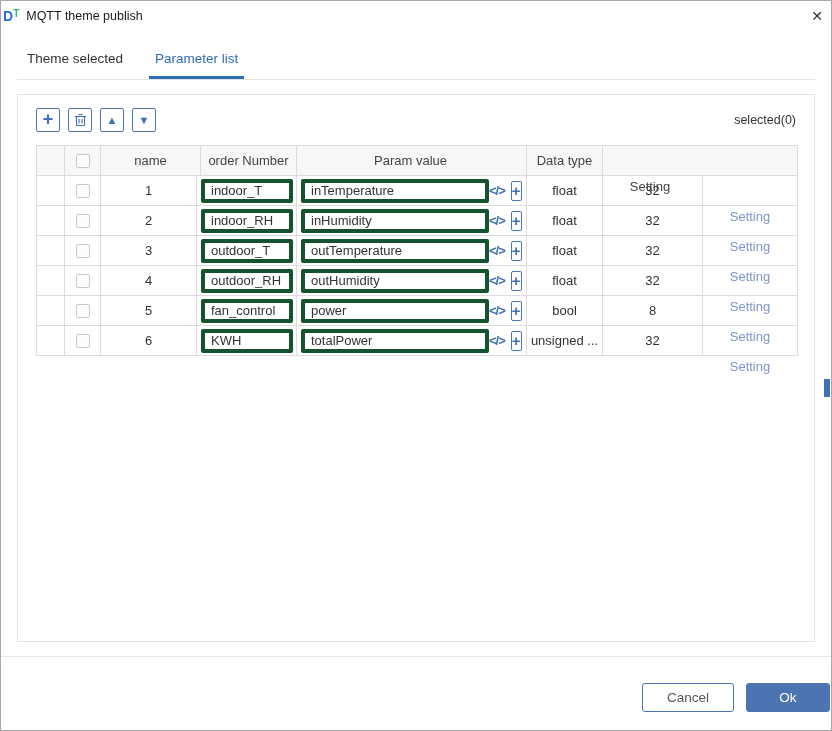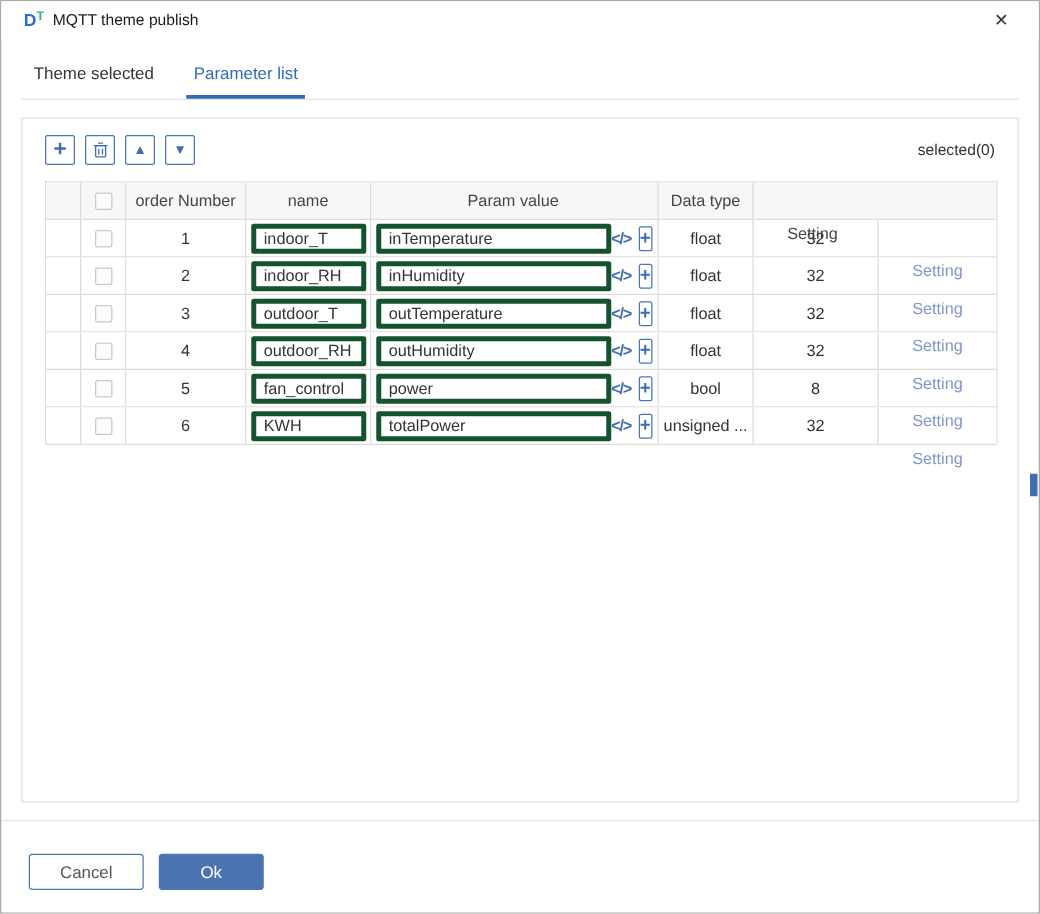--- a/index.html
+++ b/index.html
@@ -3,21 +3,21 @@
 <meta charset="utf-8">
 <style>
   * { margin:0; padding:0; box-sizing:border-box; }
   html,body { background:#e9e9e9; }
   body { font-family:"Liberation Sans", sans-serif; }
   .dialog {
     width:832px; height:731px; background:#fff;
     border:1px solid #a9a9a9; position:relative; overflow:hidden;
   }
   
-  .titlebar { height:30px; display:flex; align-items:center; padding:0 18px; background:#fff; }
+  .titlebar { height:30px; display:flex; align-items:center; padding:0 2px; background:#fff; }
   .logo { font-weight:bold; font-size:14px; margin-right:7px; line-height:1; }
   .logo-d { color:#2e6bd6; }
   .logo-t { color:#2eb872; font-size:10px; vertical-align:top; }
   .win-title { font-size:12.5px; color:#1a1a1a; }
   .win-close { margin-left:auto; font-size:14px; color:#333; cursor:pointer; padding:1px 6px; }
   
   .tabs { display:flex; gap:32px; padding:20px 0 0 26px; font-size:13.5px; }
   .tab { color:#333; padding-bottom:13px; position:relative; cursor:pointer; }
   .tab.active { color:#2f6cb8; }
   .tab.active::after { content:""; position:absolute; left:-6px; right:-6px; bottom:0; height:3px; background:#2f6cb8; }
@@ -57,21 +57,21 @@
   .param-input { width:188px; }
   .code-icon { color:#3f6eb4; font-weight:bold; font-size:13px; margin-left:auto; letter-spacing:-1px; cursor:pointer; }
   .plus-mini {
     width:20px; height:20px; border:1px solid #4a76b7; border-radius:2px; background:#fff;
     color:#3f6eb4; display:flex; align-items:center; justify-content:center;
     font-size:15px; font-weight:bold; margin-left:6px; cursor:pointer; line-height:1;
   }
   .setting-link { color:#7d95cc; cursor:pointer; text-decoration:none; }
   
   .footer-divider { height:1px; background:#e6e6e6; margin-top:14px; }
-  .footer { display:flex; align-items:center; gap:12px; padding:26px 22px 0; }
+  .footer { display:flex; justify-content:flex-end; align-items:center; gap:12px; padding:26px 1px 0; }
   .btn { height:29px; font-size:13.5px; border-radius:3px; cursor:pointer; font-family:"Liberation Sans", sans-serif; }
   .btn-cancel { width:92px; background:#fff; border:1px solid #4a76b7; color:#555; }
   .btn-ok { width:84px; background:#4d74b2; border:1px solid #4d74b2; color:#fff; }
   .scroll-thumb { position:absolute; right:1px; top:378px; width:6px; height:18px; background:#3f6eb4; }
 </style>
 </head>
 <body>
 
 <div class="dialog">
 
@@ -110,22 +110,22 @@
         </div>
       <span class="selected-label">selected(0)</span>
     </div>
 
     <div class="ptable">
       <div class="tr header">
         <div class="td col-a"></div>
         <div class="td col-check">
             <span class="checkbox"></span>
           </div>
+        <div class="td col-name">name</div>
         <div class="td col-order">order Number</div>
-        <div class="td col-name">name</div>
         <div class="td col-param">Param value</div>
         <div class="td col-type">Data type</div>
         <div class="td col-setting">Setting</div>
       </div>
       <div id="table-body">
           <div class="tr">
     <div class="td col-a"></div>
     <div class="td col-check">
               <span class="checkbox"></span>
             </div>

